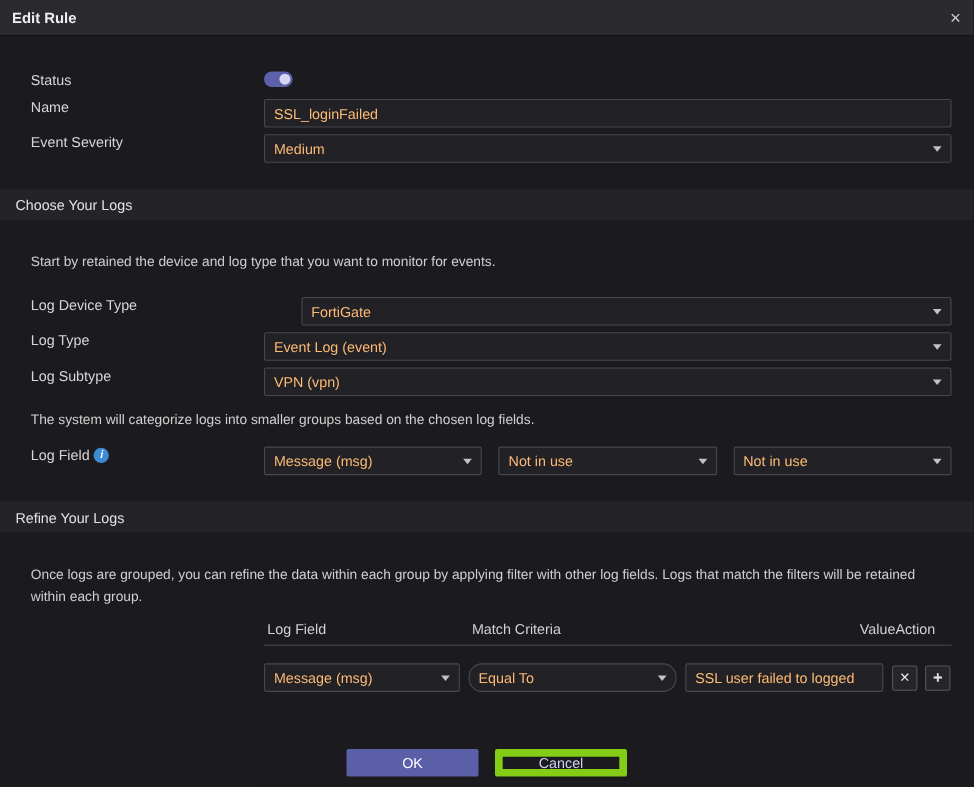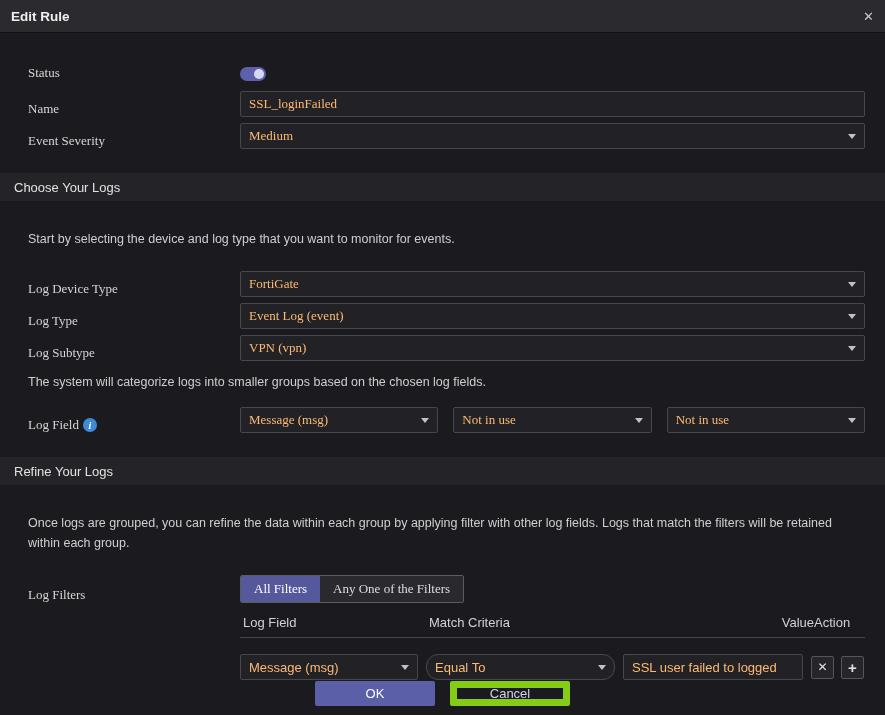--- a/index.html
+++ b/index.html
@@ -26,36 +26,35 @@
     margin-left: auto;
     color: #c9c9c9;
     font-size: 13px;
     cursor: pointer;
     line-height: 1;
   }
   
   .content { padding-top: 32px; }
   .row {
     display: flex;
-    align-items: flex-end;
+    align-items: flex-start;
     margin: 0 20px 0 28px;
-    font-family: Liberation Serif, serif;
   }
   .row .label {
     width: 212px;
     flex: none;
     color: #d6d6d6;
     display: flex;
     align-items: center;
   }
   .row .control { flex: 1; display: flex; align-items: center; }
   .mt6  { margin-top: 6px; }
   .mt10 { margin-top: 10px; }
   .mt18 { margin-top: 18px; }
-  .mt22 { margin-top: 22px; }
+  .mt22 { margin-top: 22px; gap: 34px; }
   
   .input, .select {
     height: 26px;
     width: 100%;
     background: #222226;
     border: 1px solid #47474e;
     border-radius: 2px;
     color: #fdba74;
     font-size: 13px;
     font-family: inherit;
@@ -234,21 +233,21 @@
         <span>Medium</span>
         <span class="caret"></span>
       </div>
     </div>
   </div>
 
   <div class="section">
     <span>Choose Your Logs</span>
   </div>
 
-  <div class="para">Start by selecting the device and log type that you want to monitor for events.</div>
+  <div class="para">Start by retained the device and log type that you want to monitor for events.</div>
 
   <div class="row mt22">
     <span class="label">Log Device Type</span>
     <div class="control">
       <div class="select">
         <span>FortiGate</span>
         <span class="caret"></span>
       </div>
     </div>
   </div>
@@ -295,29 +294,20 @@
       </div>
     </div>
   </div>
 
   <div class="section">
     <span>Refine Your Logs</span>
   </div>
 
   <div class="para">Once logs are grouped, you can refine the data within each group by applying filter with other log fields. Logs that match the filters will be retained within each group.</div>
 
-  <div class="row mt22">
-    <span class="label">Log Filters</span>
-    <div class="control">
-      <div class="filter-toggle">
-        <div class="filter-btn active">All Filters</div>
-        <div class="filter-btn">Any One of the Filters</div>
-      </div>
-    </div>
-  </div>
 
   <div class="filter-table">
     <div class="ft-headers">
       <span class="ft-col1">Log Field</span>
       <span class="ft-col2">Match Criteria</span>
       <span class="ft-col3">Value</span>
       <span class="ft-col4">Action</span>
     </div>
     <div class="ft-row">
       <div class="select">

